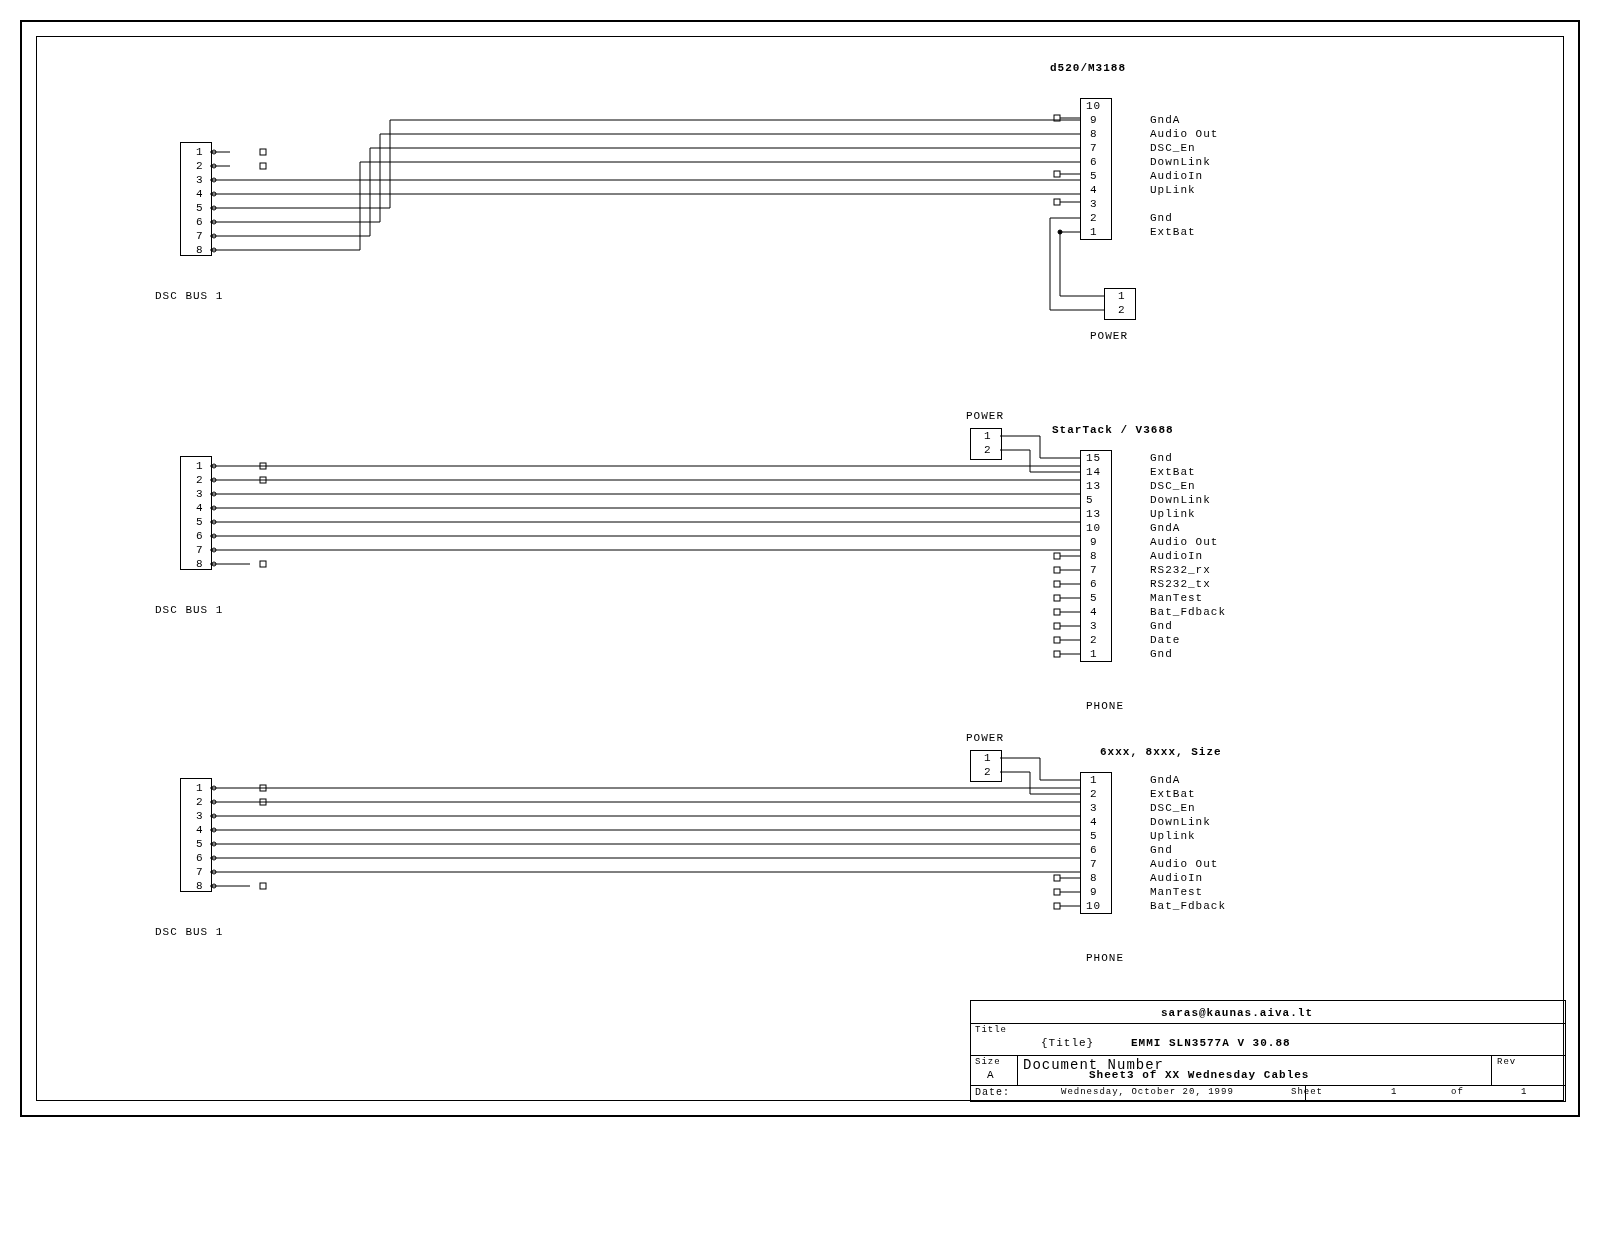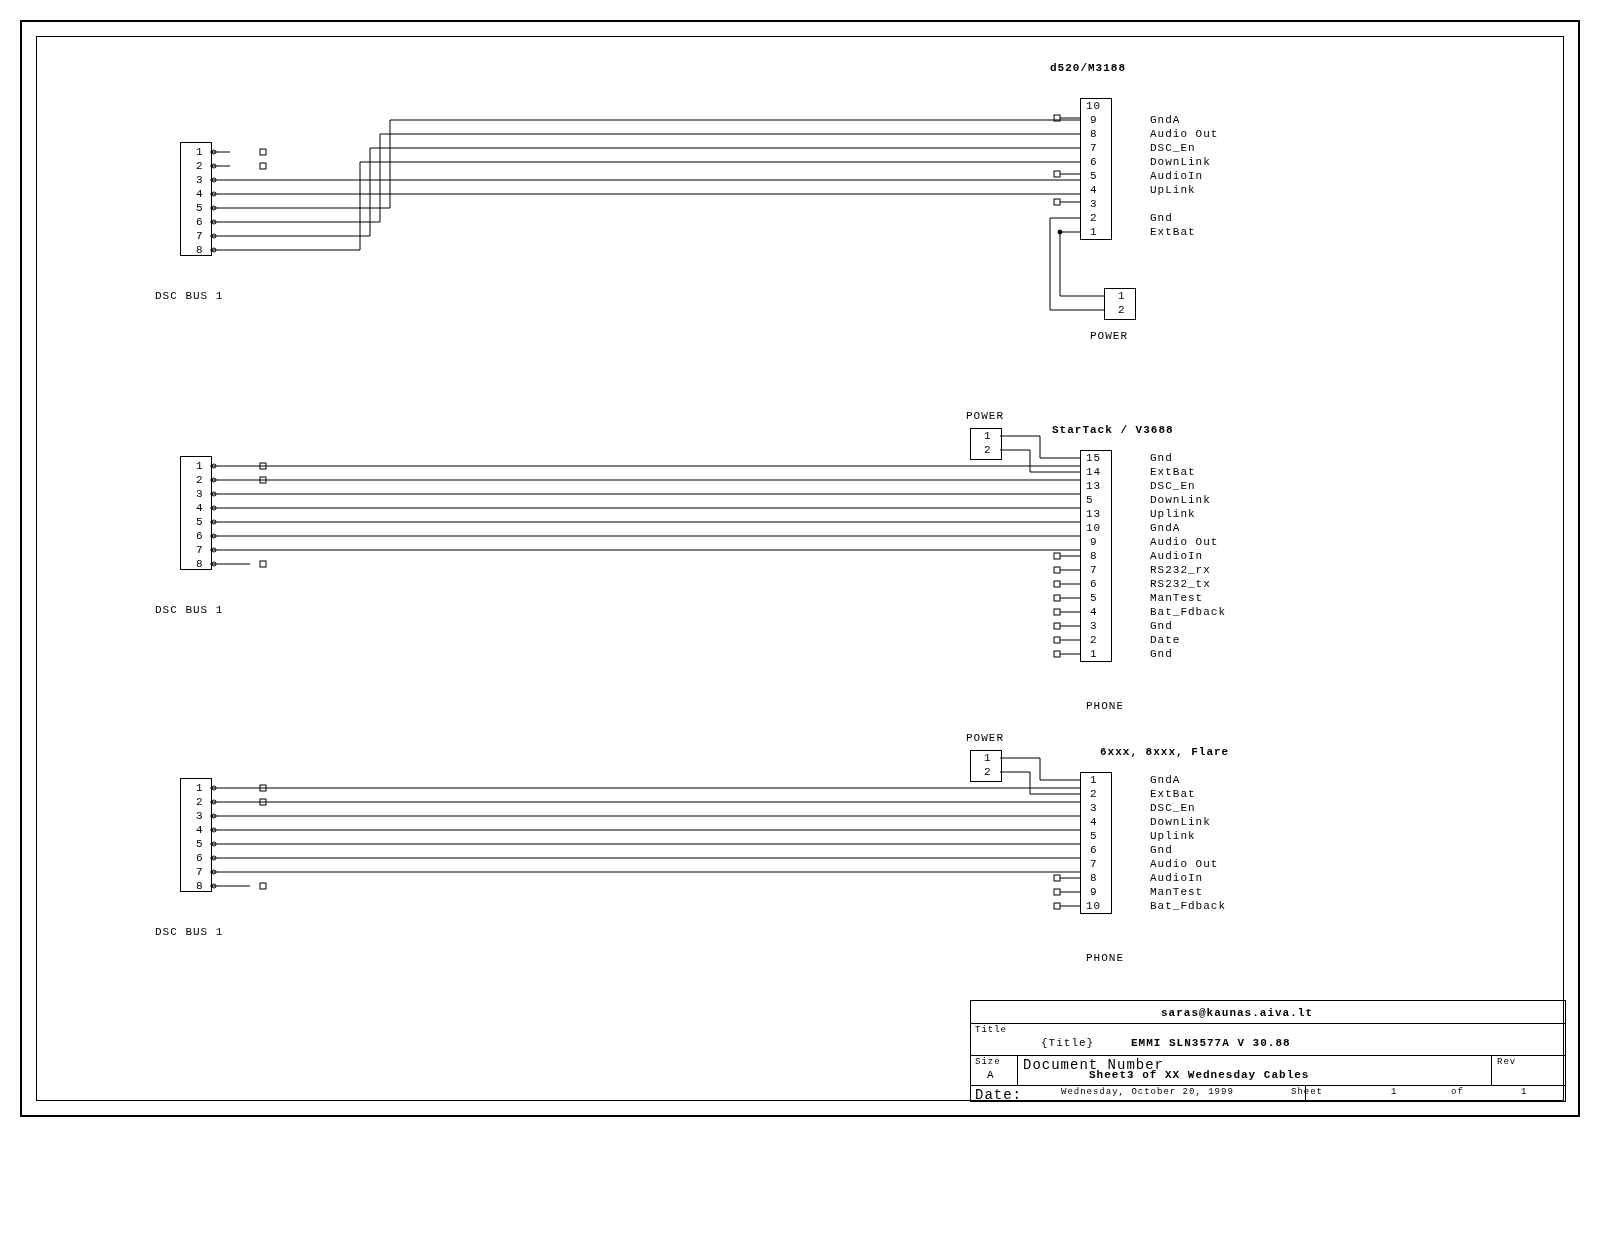--- a/index.html
+++ b/index.html
@@ -191,21 +191,21 @@
         <rect x="1054" y="609" width="6" height="6"></rect>
       <line x1="1060" y1="626" x2="1080" y2="626"></line>
         <rect x="1054" y="623" width="6" height="6"></rect>
       <line x1="1060" y1="640" x2="1080" y2="640"></line>
         <rect x="1054" y="637" width="6" height="6"></rect>
       <line x1="1060" y1="654" x2="1080" y2="654"></line>
         <rect x="1054" y="651" width="6" height="6"></rect>
     </g>
   </svg>
 
-  <div class="lbl bold" style="left:1100px;top:746px">6xxx, 8xxx, Flare</div>
+  <div class="lbl bold" style="left:1100px;top:746px">6xxx, 8xxx, Size</div>
   <div class="lbl" style="left:966px;top:732px">POWER</div>
 
   <div class="box" style="left:180px;top:778px;width:30px;height:112px"></div>
   <div class="lbl" style="left:155px;top:926px">DSC BUS 1</div>
 
   <div class="box" style="left:970px;top:750px;width:30px;height:30px"></div>
   <div class="lbl" style="left:984px;top:752px">1</div>
   <div class="lbl" style="left:984px;top:766px">2</div>
 
   <div class="box" style="left:1080px;top:772px;width:30px;height:140px"></div>
@@ -284,21 +284,21 @@
     <div class="lbl bold" style="left:160px;top:36px">EMMI  SLN3577A    V 30.88</div>
     <div style="position:absolute;left:0;top:54px;right:0;border-top:1px solid #000"></div>
     <div style="position:absolute;left:46px;top:54px;height:30px;border-left:1px solid #000"></div>
     <div style="position:absolute;left:520px;top:54px;height:30px;border-left:1px solid #000"></div>
     <div class="lbl" style="left:4px;top:56px;font-size:9px">Size</div>
     <div class="lbl" style="left:16px;top:68px">A</div>
     <div class="lbl" style="left:52px;top:56px;font-size:14px">Document Number</div>
     <div class="lbl bold" style="left:118px;top:68px">Sheet3 of XX Wednesday Cables</div>
     <div class="lbl" style="left:526px;top:56px;font-size:9px">Rev</div>
     <div style="position:absolute;left:0;top:84px;right:0;border-top:1px solid #000"></div>
-    <div class="lbl" style="left:4px;top:86px;font-size:14px">Date:</div>
+    <div class="lbl" style="left:4px;top:86px;font-size:10px">Date:</div>
     <div class="lbl" style="left:90px;top:86px;font-size:9px">Wednesday, October 20, 1999</div>
     <div style="position:absolute;left:334px;top:84px;height:16px;border-left:1px solid #000"></div>
     <div class="lbl" style="left:320px;top:86px;font-size:9px">Sheet</div>
     <div class="lbl" style="left:420px;top:86px;font-size:9px">1</div>
     <div class="lbl" style="left:480px;top:86px;font-size:9px">of</div>
     <div class="lbl" style="left:550px;top:86px;font-size:9px">1</div>
   </div>
 
 </div>
 

